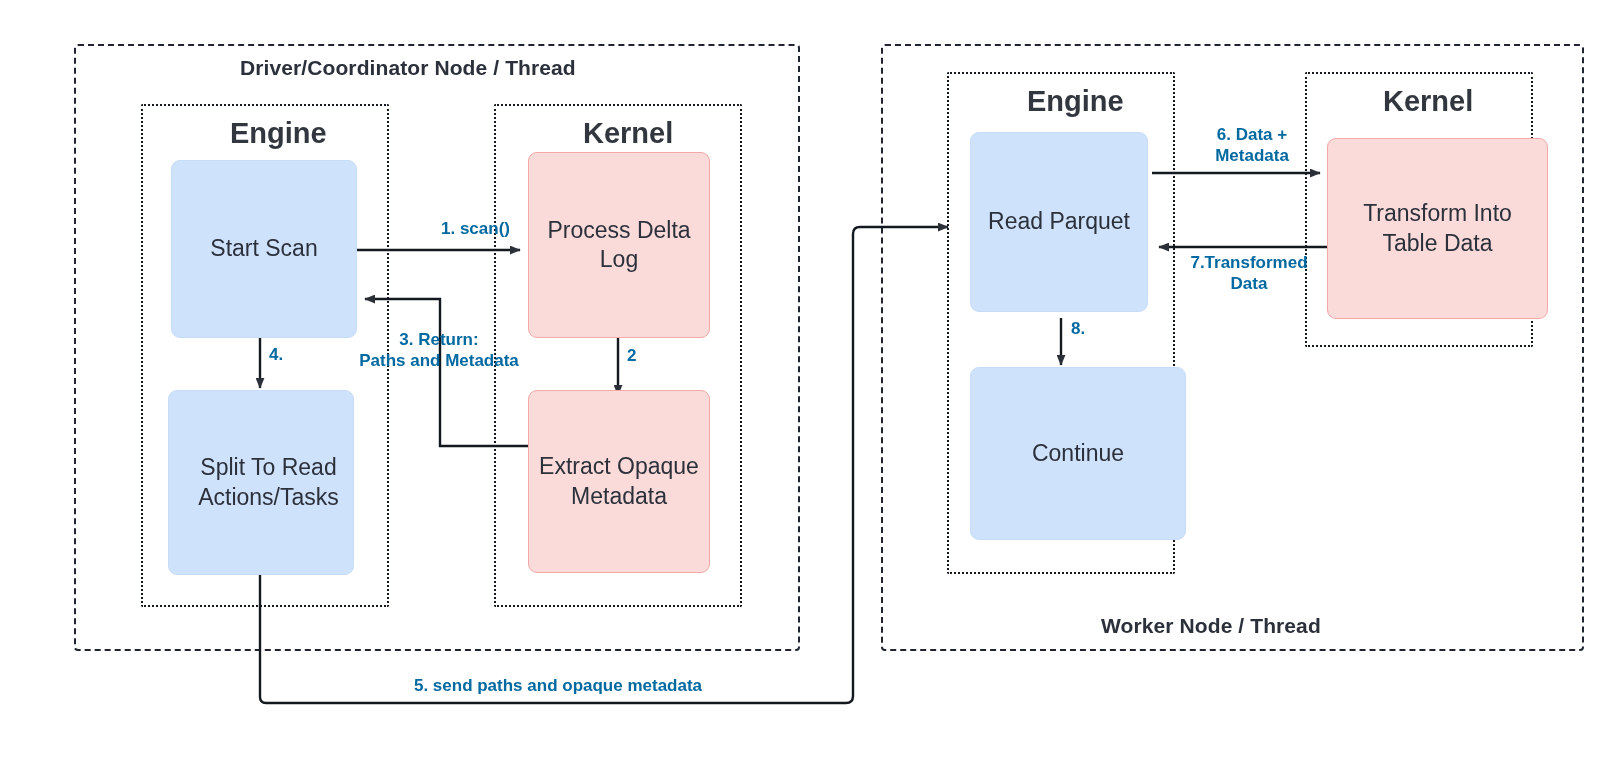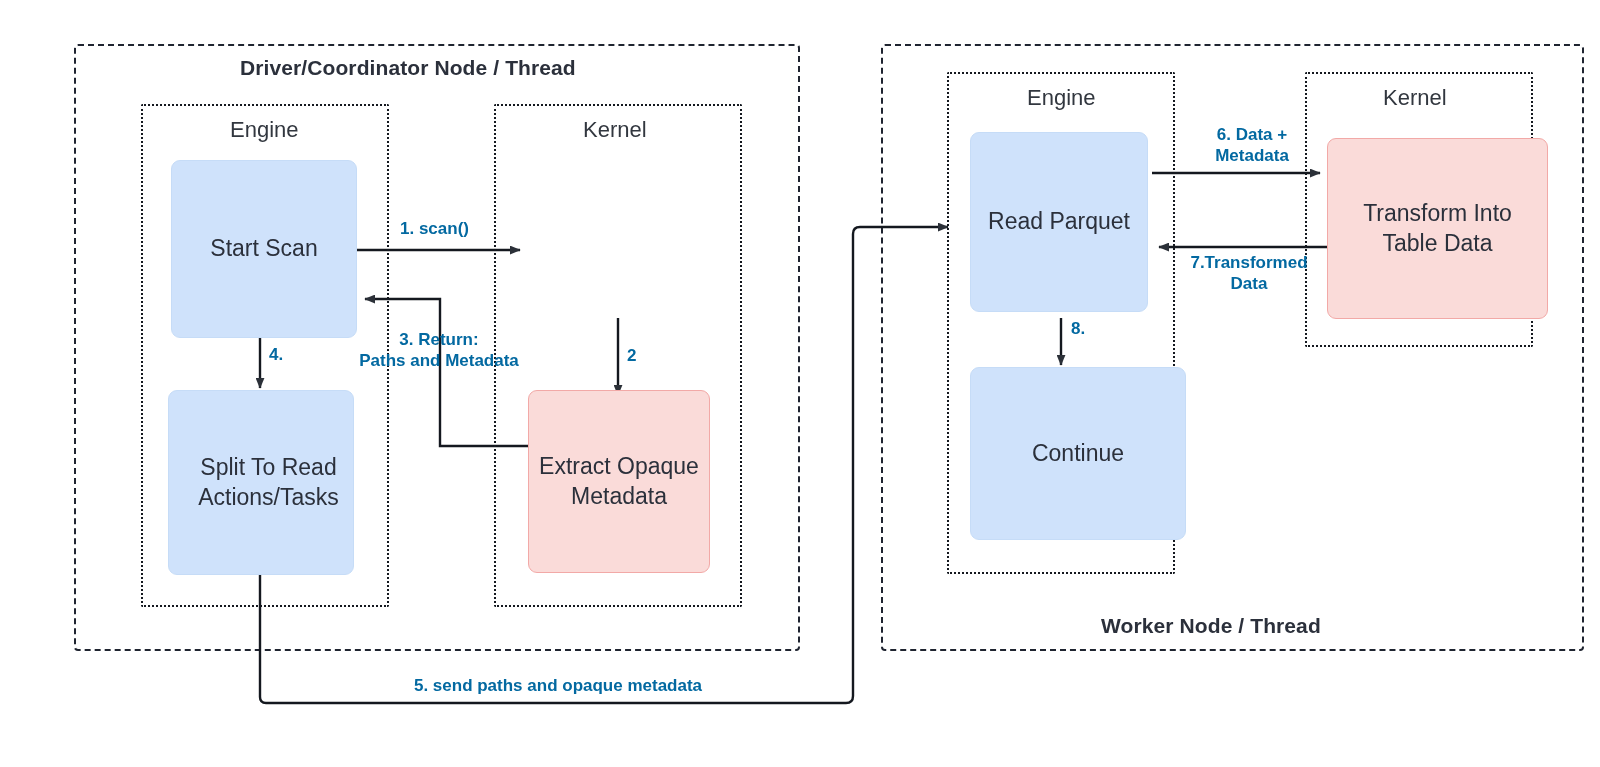--- a/index.html
+++ b/index.html
@@ -42,22 +42,22 @@
   .group-title-bold {
     position: absolute;
     font-weight: bold;
     font-size: 21px;
     color: #2b303b;
     white-space: nowrap;
     letter-spacing: 0.1px;
   }
   .group-title-plain {
     position: absolute;
-    font-weight: normal;
-    font-size: 22px;
+    font-weight: bold;
+    font-size: 29px;
     color: #32373f;
     white-space: nowrap;
   }
   
   .node {
     position: absolute;
     box-sizing: border-box;
     border-radius: 9px;
     display: flex;
     align-items: center;
@@ -134,33 +134,35 @@
 
       <path d="M1030,318 L1030,365" marker-end="url(#arrow)"></path>
     </g>
   </svg>
 
   <div class="node blue" style="left:140px; top:160px; width:186px; height:178px;">Start Scan</div>
 
   <div class="node blue" style="left:137px; top:390px; width:186px; height:185px;padding-left:23px;">Split To Read
 Actions/Tasks</div>
 
+  <div class="node pink" style="left:497px; top:152px; width:182px; height:186px;">Process Delta
+Log</div>
 
   <div class="node pink" style="left:497px; top:390px; width:182px; height:183px;">Extract
 Opaque
 Metadata</div>
 
   <div class="node blue" style="left:939px; top:132px; width:178px; height:180px;">Read Parquet</div>
 
   <div class="node blue" style="left:939px; top:367px; width:216px; height:173px;">Continue</div>
 
   <div class="node pink" style="left:1296px; top:138px; width:221px; height:181px;">Transform Into
 Table Data</div>
 
-  <div class="edge-label" style="left:369px; top:218px; width:110px; text-align:left;">1. scan()</div>
+  <div class="edge-label" style="left:369px; top:218px; width:110px; text-align:right;">1. scan()</div>
 
   <div class="edge-label" style="left:596px; top:345px; width:30px; text-align:left;">2</div>
 
   <div class="edge-label" style="left:309px; top:329px; width:198px;">3. Return:
 Paths and Metadata</div>
 
   <div class="edge-label" style="left:238px; top:344px; width:30px; text-align:left;">4.</div>
 
   <div class="edge-label" style="left:372px; top:675px; width:310px;">5. send paths and opaque metadata</div>
 

